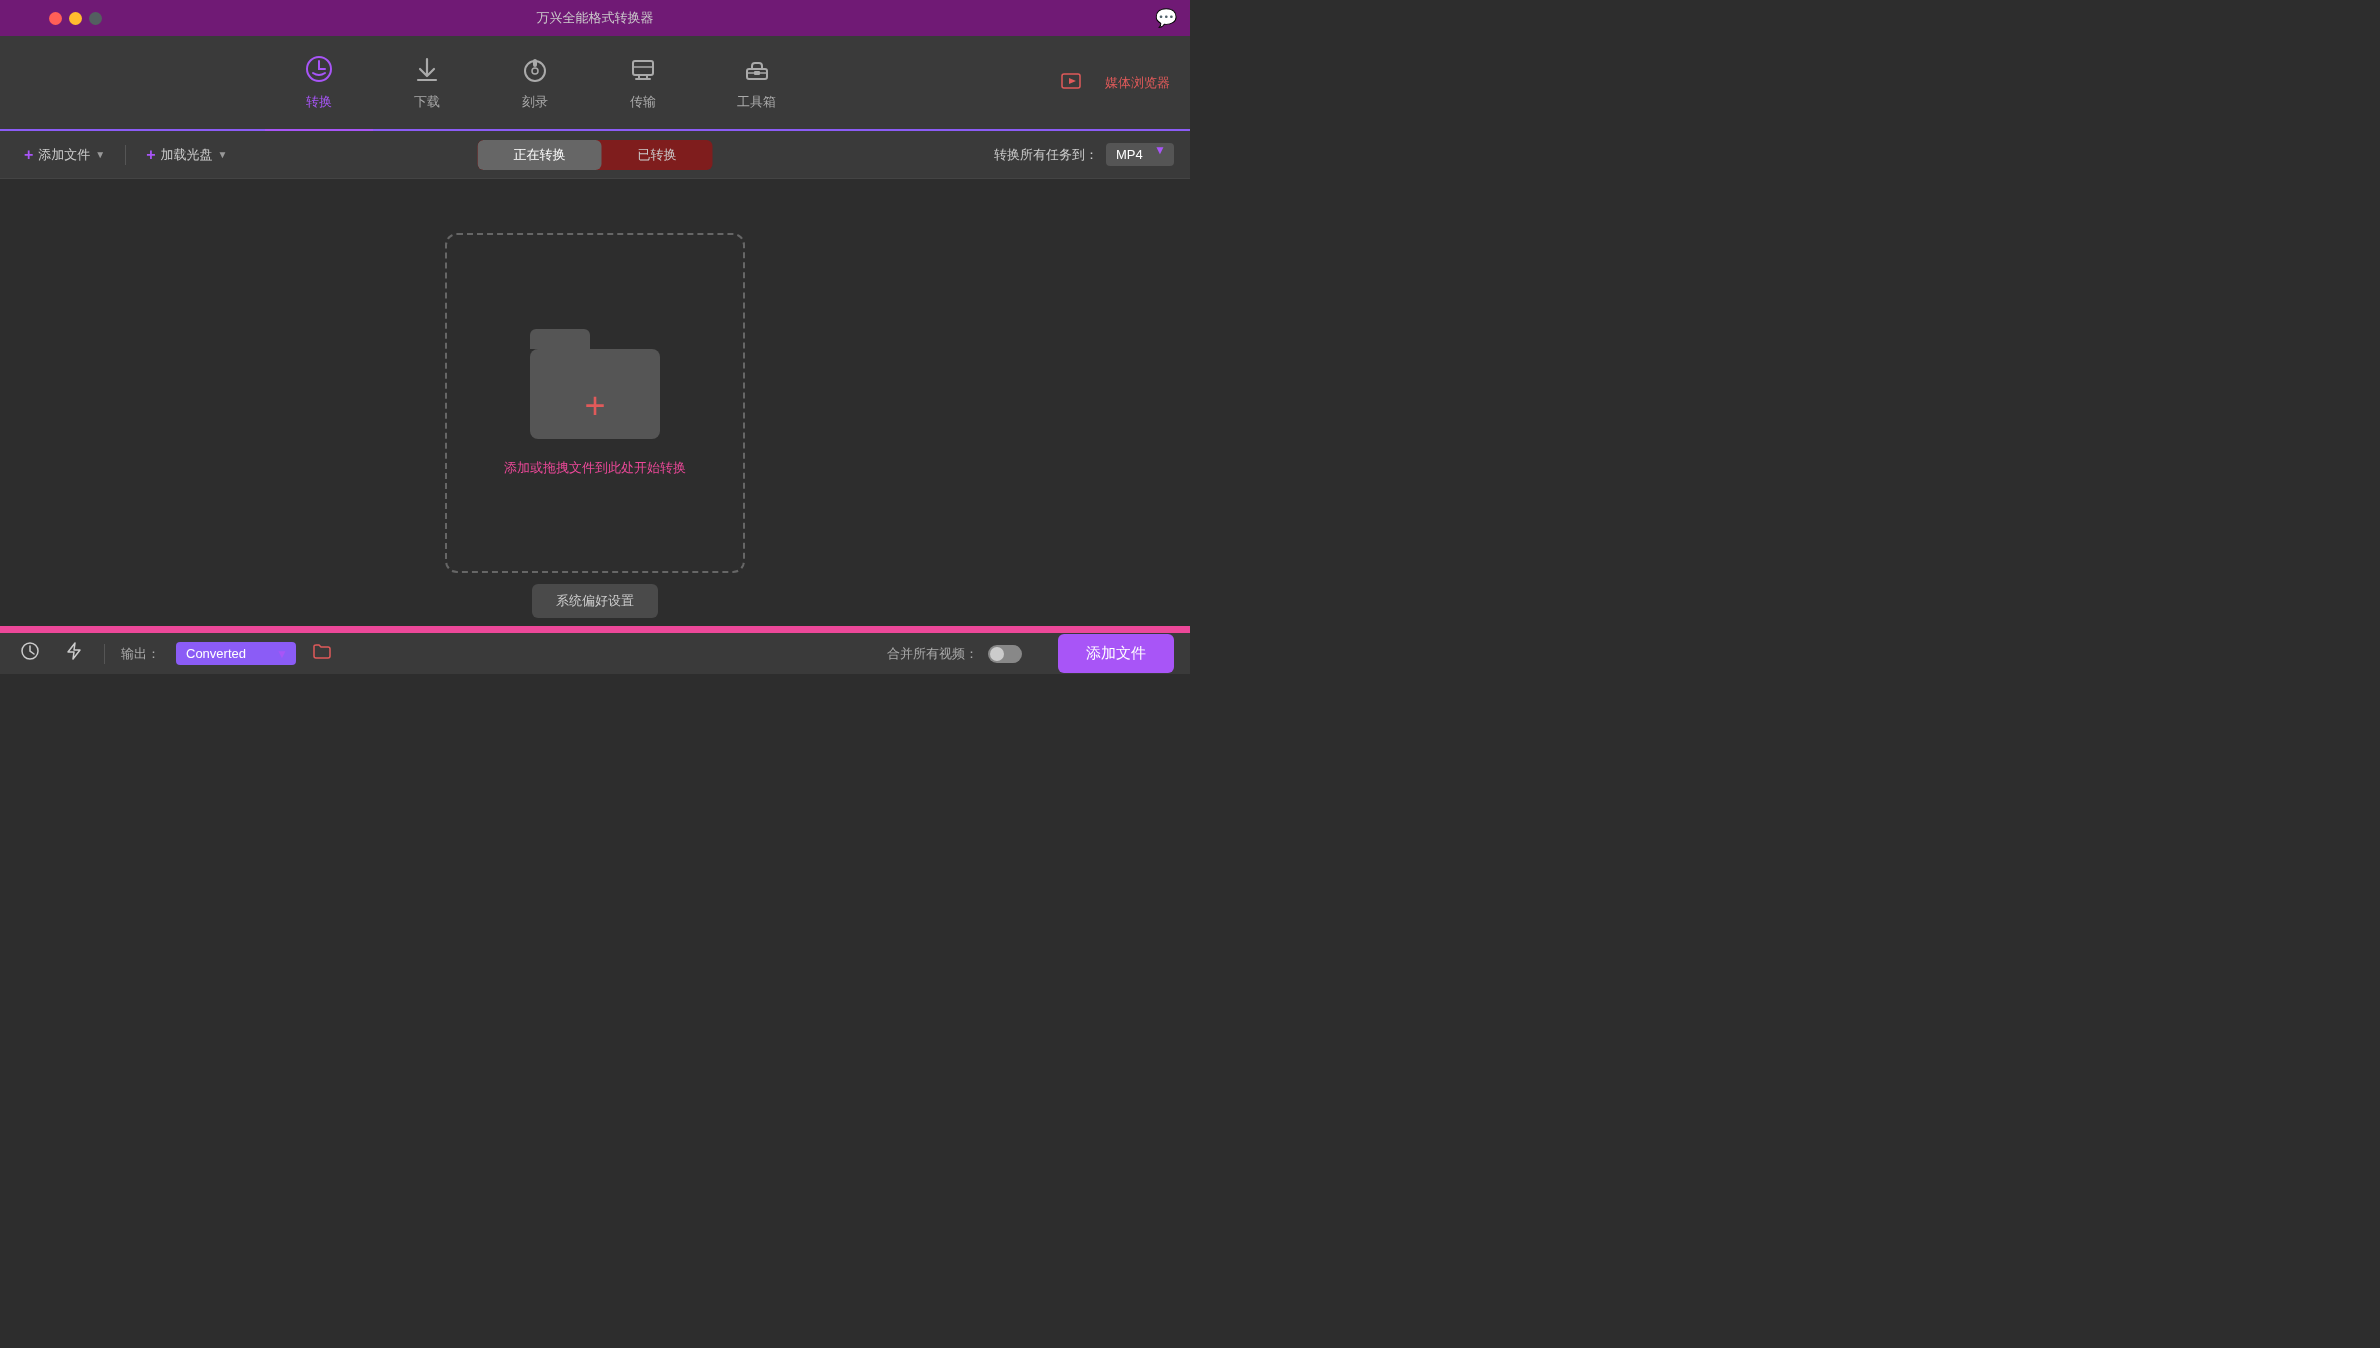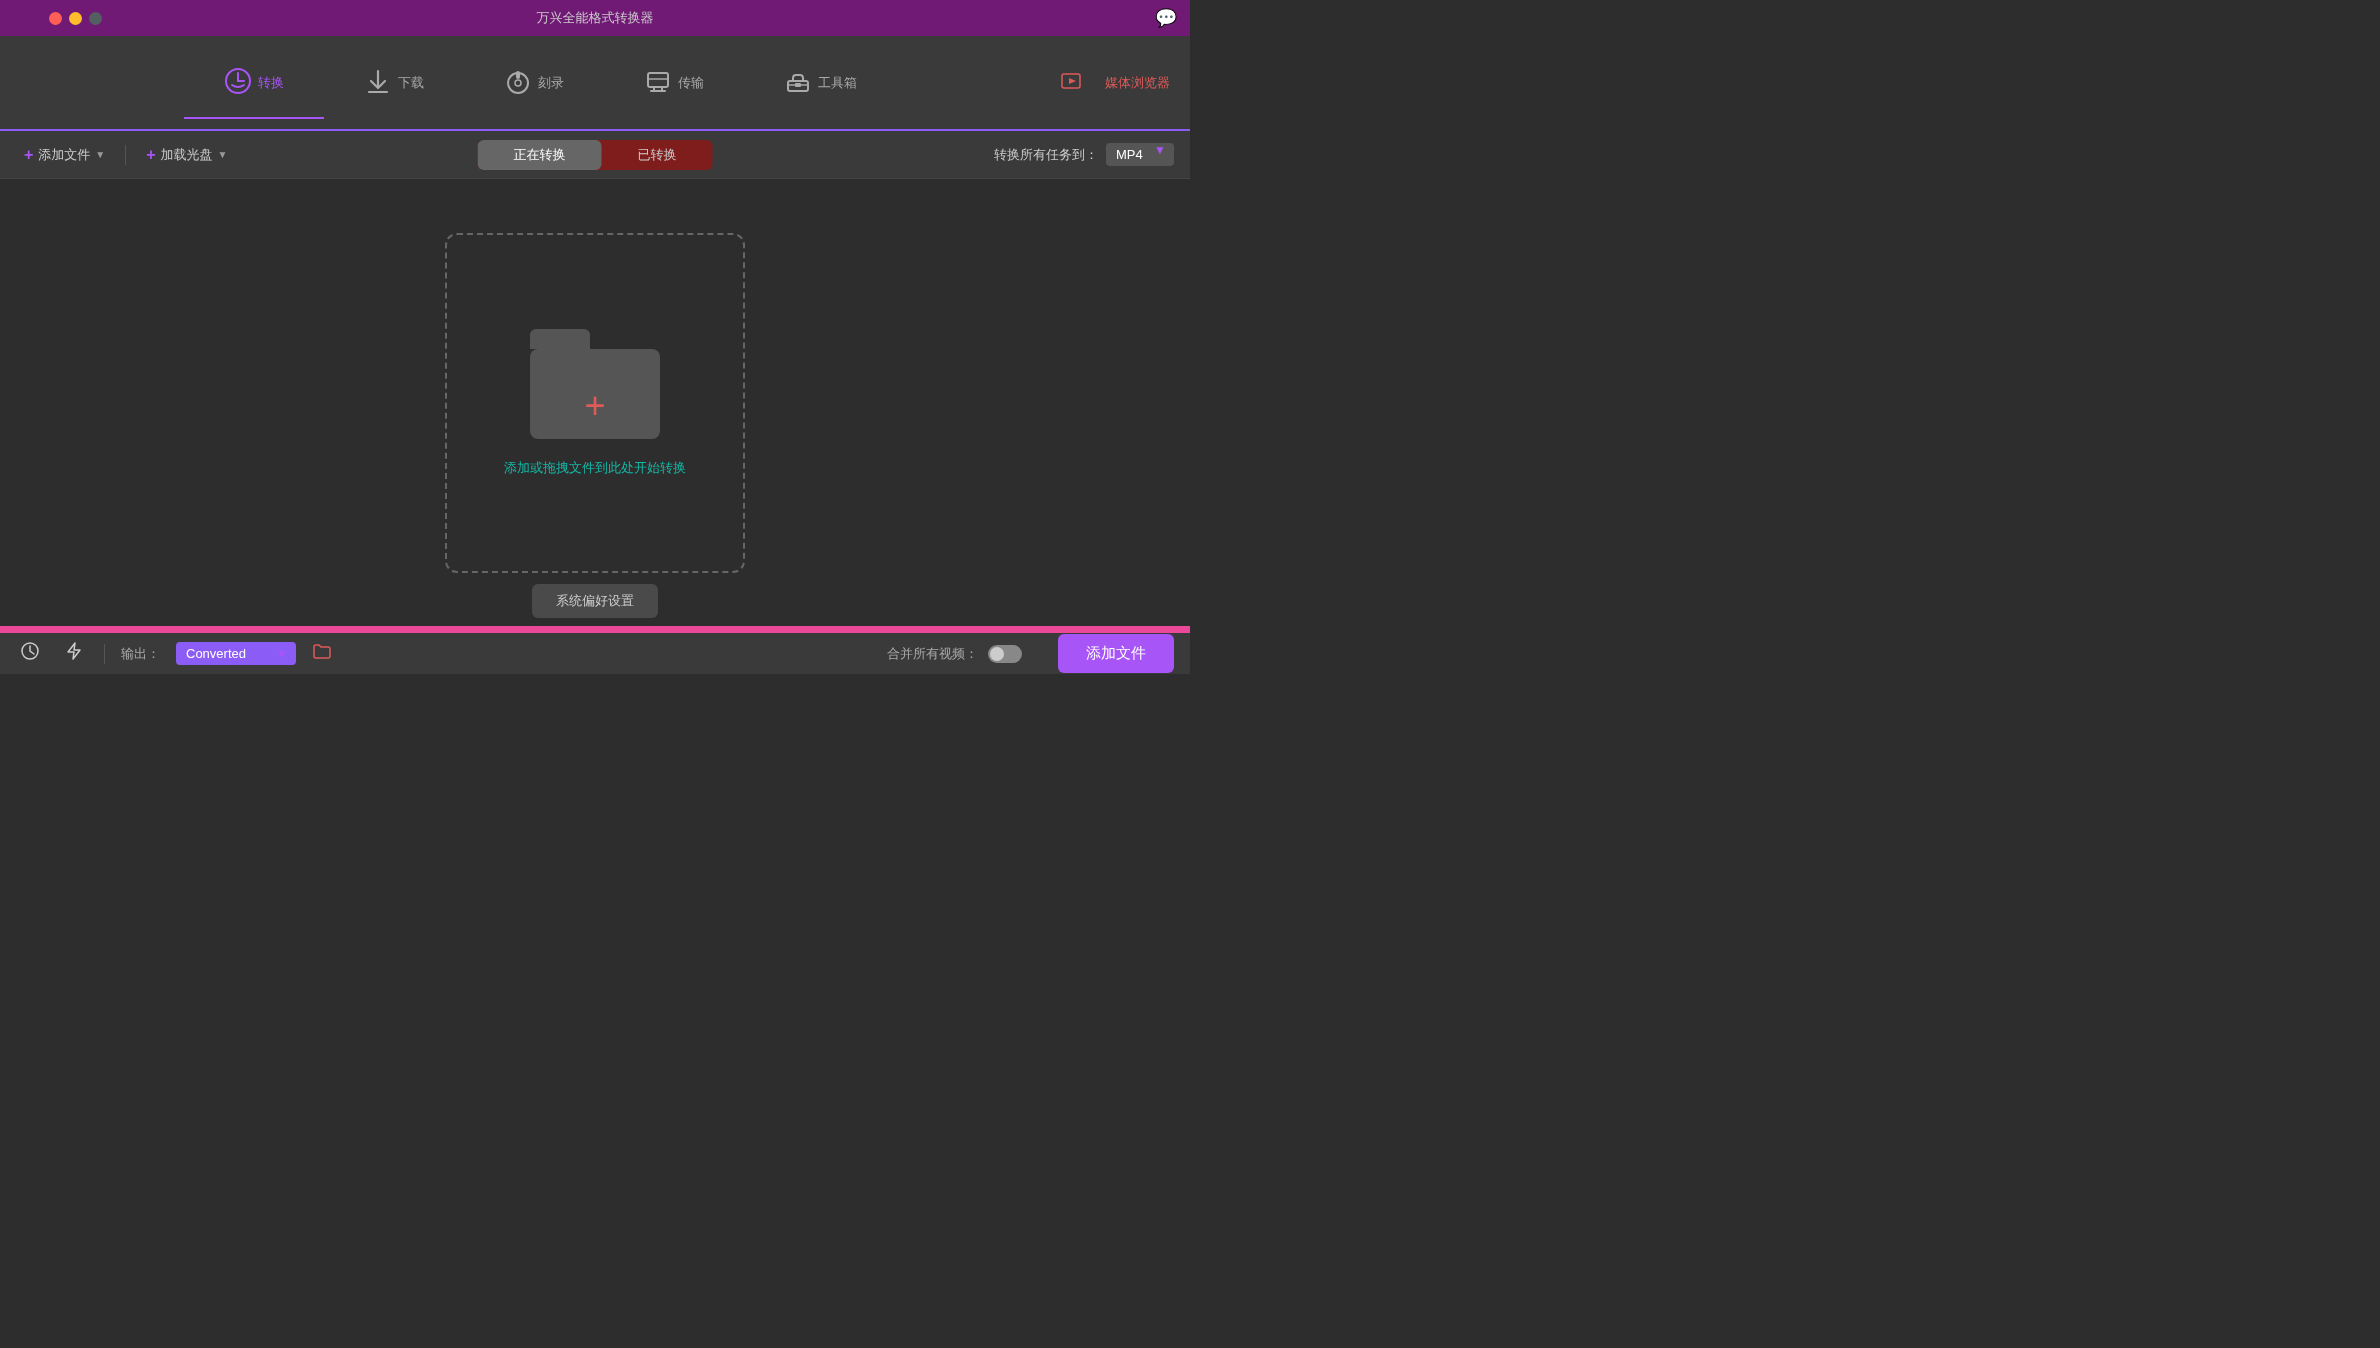--- a/index.html
+++ b/index.html
@@ -61,21 +61,21 @@
     }
     .nav-items {
       display: flex;
       gap: 0;
       flex: 1;
       justify-content: center;
       align-items: center;
     }
     .nav-item {
       display: flex;
-      flex-direction: row;
+      flex-direction: column;
       align-items: center;
       gap: 6px;
       padding: 8px 40px;
       cursor: pointer;
       font-size: 13px;
       color: #aaa;
       position: relative;
     }
     .nav-item.active {
       color: #a855f7;
@@ -247,21 +247,21 @@
       color: #e05a5a;
       font-size: 36px;
       font-weight: 300;
       position: absolute;
       bottom: 12px;
       left: 50%;
       transform: translateX(-50%);
     }
     .drop-text {
       font-size: 13px;
-      color: #14b8a6;
+      color: #ec4899;
     }
 
     
     .bottom-bar {
       background: #3a3a3a;
       height: 48px;
       display: flex;
       align-items: center;
       padding: 0 16px;
       gap: 16px;

